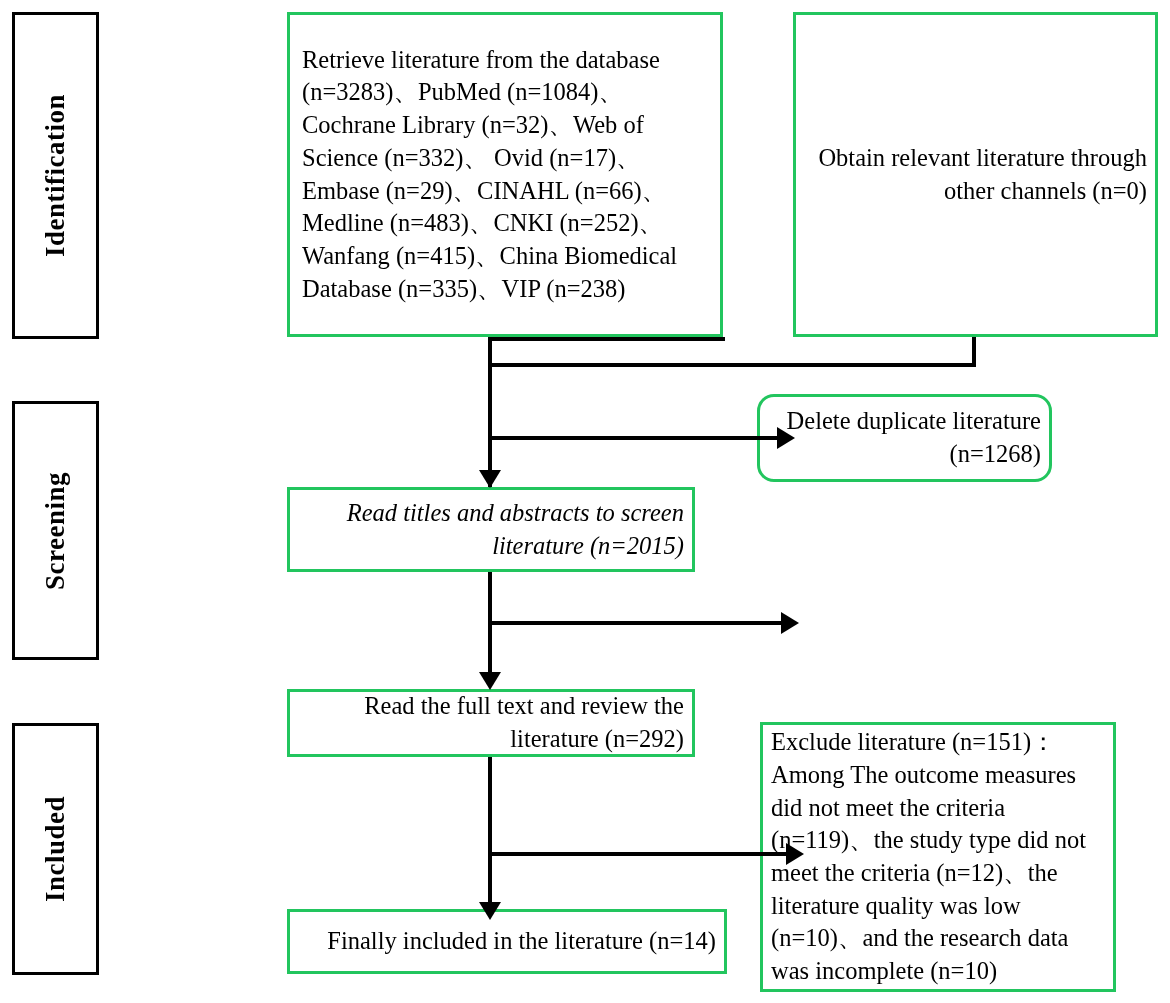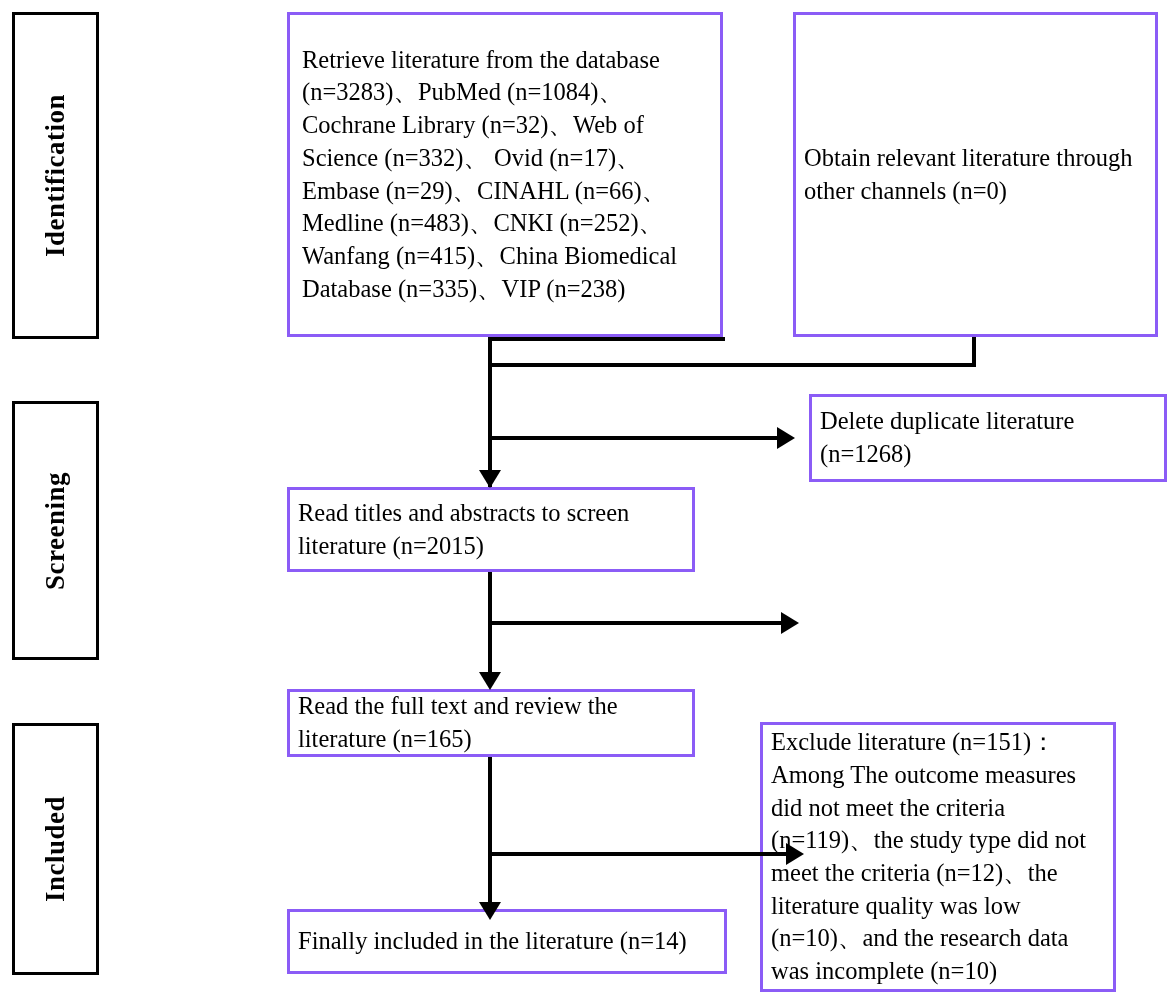--- a/index.html
+++ b/index.html
@@ -36,32 +36,32 @@
     font-weight: bold;
     font-size: 27px;
     letter-spacing: 0.5px;
     white-space: nowrap;
     line-height: 1;
   }
 
   
   .flow-box {
     position: absolute;
-    border: 3px solid #8b5cf6;
+    border: 3px solid #22c55e;
     background: #ffffff;
     box-sizing: border-box;
     display: flex;
     align-items: center;
   }
   .flow-box .txt {
     width: 100%;
     font-size: 24.5px;
     line-height: 1.335;
   }
-  .center-txt .txt { text-align: left; }
+  .center-txt .txt { text-align: right; }
   .left-txt  .txt { text-align: left; }
 
   .pad-lg .txt { padding: 0 10px 0 12px; }
   .pad-sm .txt { padding: 0 8px; }
 
   
   .ln-v {
     position: absolute;
     width: 4px;
     background: #000000;
@@ -106,31 +106,31 @@
   </div>
 
   <div class="flow-box left-txt pad-lg" style="left:287px; top:12px; width:436px; height:325px;">
     <span class="txt">Retrieve literature from the database (n=3283)、PubMed (n=1084)、Cochrane Library (n=32)、Web of Science (n=332)、 Ovid (n=17)、Embase (n=29)、CINAHL (n=66)、Medline (n=483)、CNKI (n=252)、Wanfang (n=415)、China Biomedical Database (n=335)、VIP (n=238)</span>
   </div>
 
   <div class="flow-box center-txt pad-sm" style="left:793px; top:12px; width:365px; height:325px;">
     <span class="txt">Obtain relevant literature through other channels (n=0)</span>
   </div>
 
-  <div class="flow-box center-txt pad-sm" style="left:809px; top:394px; width:358px; height:88px;">
+  <div class="flow-box center-txt pad-sm" style="left:757px; top:394px; width:295px; height:88px;border-radius:17px;">
     <span class="txt">Delete duplicate literature (n=1268)</span>
   </div>
 
-  <div class="flow-box center-txt pad-sm" style="left:287px; top:487px; width:408px; height:85px;">
+  <div class="flow-box center-txt pad-sm" style="left:287px; top:487px; width:408px; height:85px;font-style:italic;">
     <span class="txt">Read titles and abstracts to screen literature (n=2015)</span>
   </div>
 
 
   <div class="flow-box center-txt pad-sm" style="left:287px; top:689px; width:408px; height:68px;">
-    <span class="txt">Read the full text and review the literature (n=165)</span>
+    <span class="txt">Read the full text and review the literature (n=292)</span>
   </div>
 
   <div class="flow-box left-txt pad-sm" style="left:760px; top:722px; width:356px; height:270px;">
     <span class="txt">Exclude literature (n=151)：Among The outcome measures did not meet the criteria (n=119)、the study type did not meet the criteria (n=12)、the literature quality was low (n=10)、and the research data was incomplete (n=10)</span>
   </div>
 
   <div class="flow-box center-txt pad-sm" style="left:287px; top:909px; width:440px; height:65px;">
     <span class="txt">Finally included in the literature (n=14)</span>
   </div>
 

